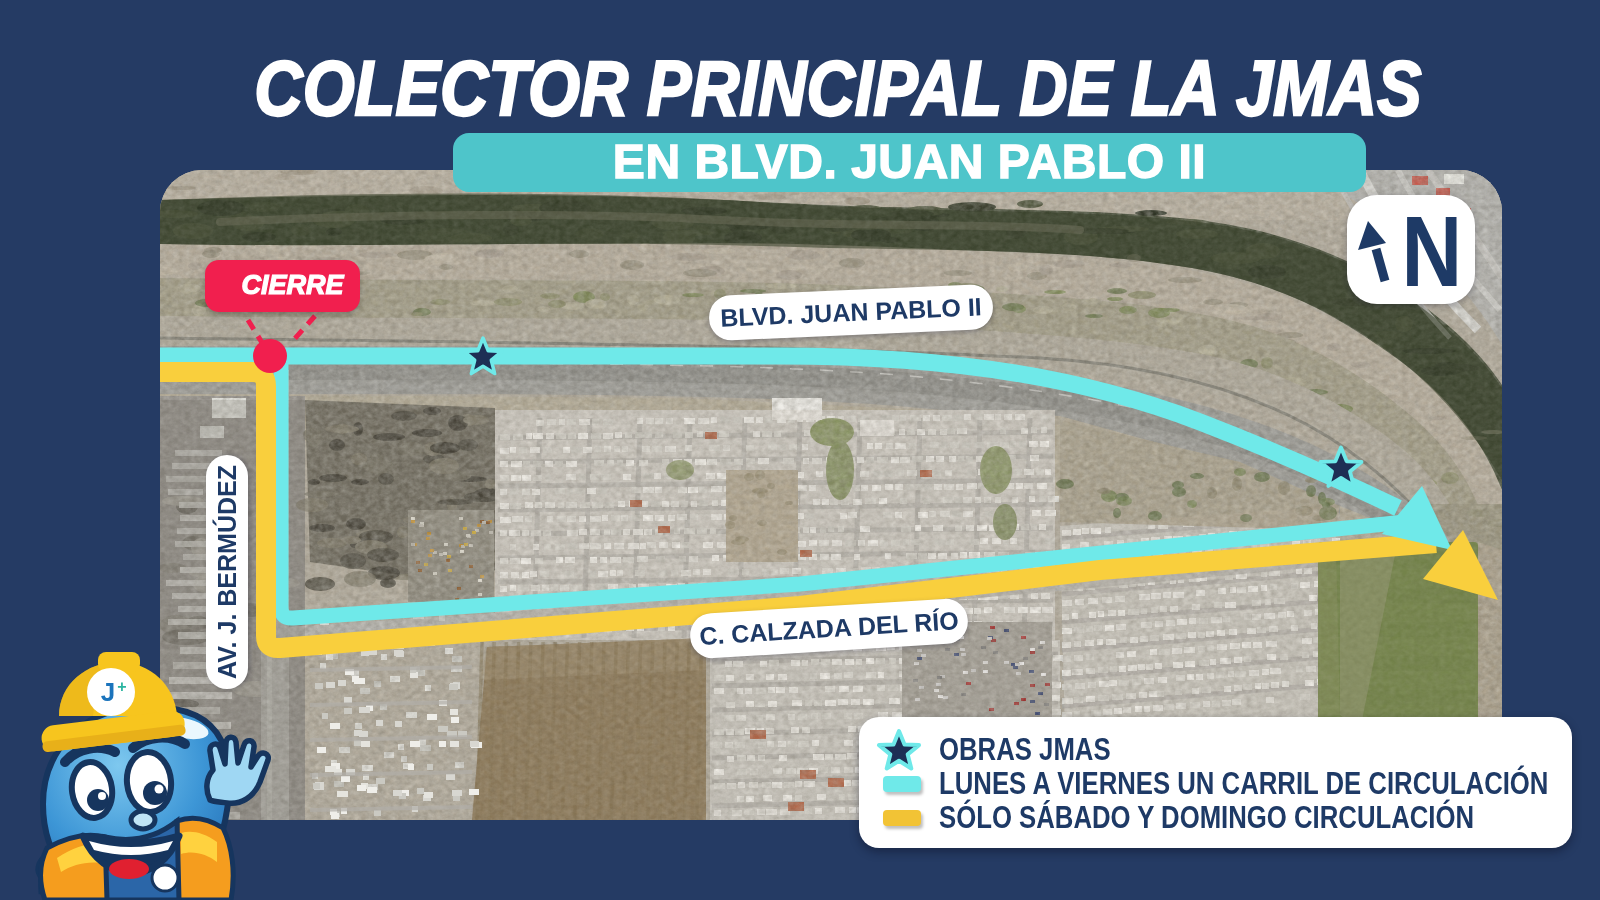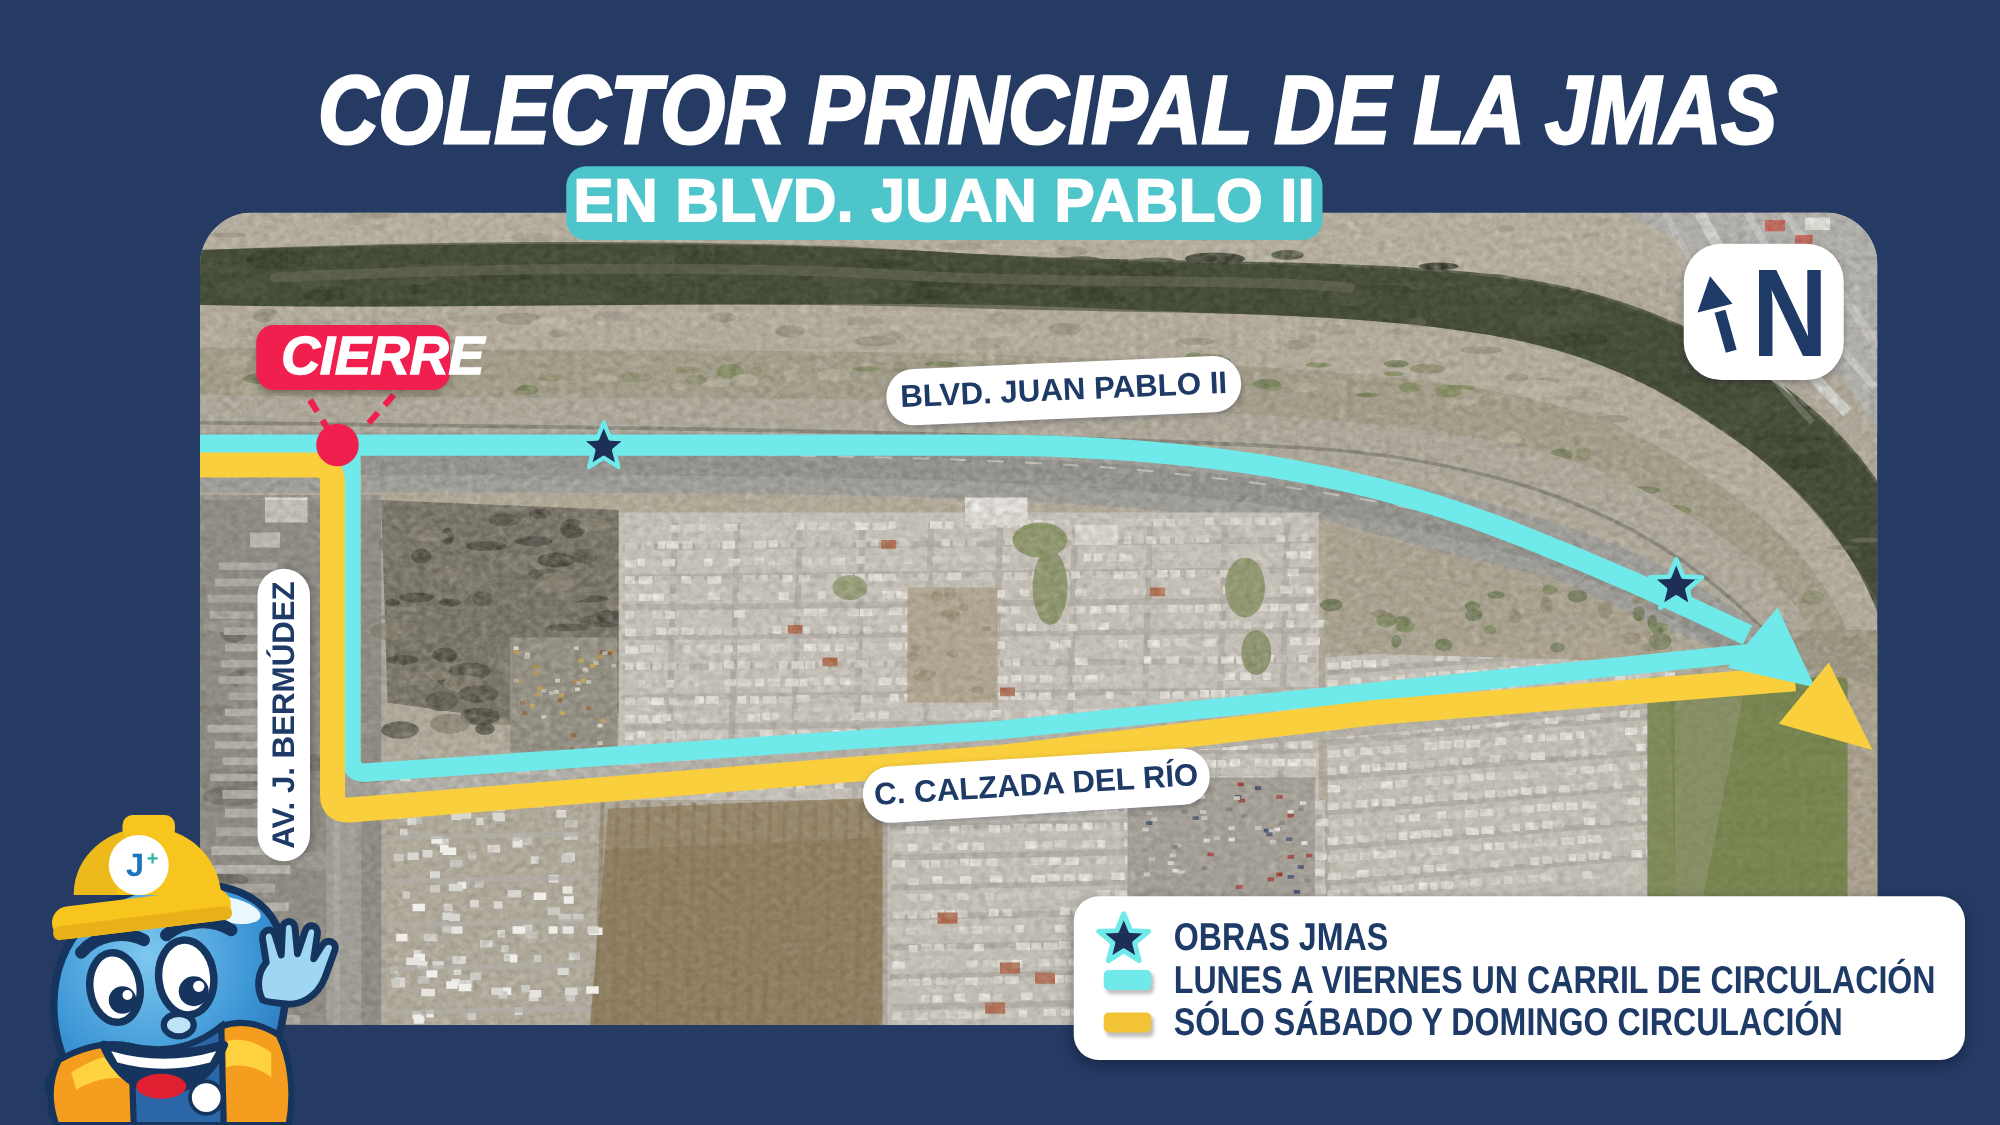--- a/index.html
+++ b/index.html
@@ -1,24 +1,24 @@
 <!DOCTYPE html>
 <html><head><meta charset="utf-8">
 <style>
 * { margin:0; padding:0; box-sizing:border-box; }
 html,body { width:1600px; height:900px; overflow:hidden; background:#253b64; font-family:"Liberation Sans", sans-serif; }
 .title { position:absolute; left:0; top:44px; width:1600px; text-align:center; color:#fff; z-index:5;
   font-size:77px; font-weight:bold; font-style:italic;
   transform:scaleX(0.868); -webkit-text-stroke:2.4px #fff; white-space:nowrap; }
-.subtitle { position:absolute; left:453px; top:133px; width:605px; height:59px; background:#4ec5ca; z-index:5;
+.subtitle { position:absolute; left:453px; top:133px; width:913px; height:59px; background:#4ec5ca; z-index:5;
   border-radius:16px; color:#fff; font-weight:bold; font-size:48px; text-align:center; line-height:58px;
   letter-spacing:0.5px; -webkit-text-stroke:1.4px #fff; white-space:nowrap; }
 .map { position:absolute; left:160px; top:170px; width:1342px; height:650px; border-radius:42px; overflow:hidden; z-index:1; }
 .cierre { position:absolute; left:205px; top:260px; width:155px; height:52px; background:#f11f4e; border-radius:14px; z-index:6;
-  color:#fff; font-weight:bold; font-style:italic; font-size:43px; text-align:center; line-height:50px;
+  color:#fff; font-weight:bold; font-style:italic; font-size:27px; text-align:center; line-height:50px;
   -webkit-text-stroke:1.2px #fff; box-shadow:0 3px 6px rgba(0,0,0,0.25);padding-left:20px; }
 .lbl { position:absolute; background:#fff; border-radius:22px; color:#1e3a66; font-weight:bold; z-index:6;
   text-align:center; white-space:nowrap; box-shadow:0 2px 5px rgba(40,40,60,0.35); }
 .blvd { left:709px; top:290px; width:284px; height:45px; font-size:25px; line-height:45px; transform:rotate(-2.5deg); }
 .calz { left:690px; top:606px; width:278px; height:45px; font-size:25px; line-height:45px; transform:rotate(-3.5deg); }
 .av { left:206px; top:455px; width:234px; height:42px; font-size:25px; line-height:42px;
   transform-origin:0 0; transform:translate(0px,234px) rotate(-90deg); }
 .north { position:absolute; left:1347px; top:195px; width:128px; height:109px; background:#fff; border-radius:30px; z-index:6;
   box-shadow:0 2px 6px rgba(20,20,40,0.3); }
 .north .n { position:absolute; right:13px; top:-1px; font-size:100px; font-weight:bold; color:#1e3a66;

